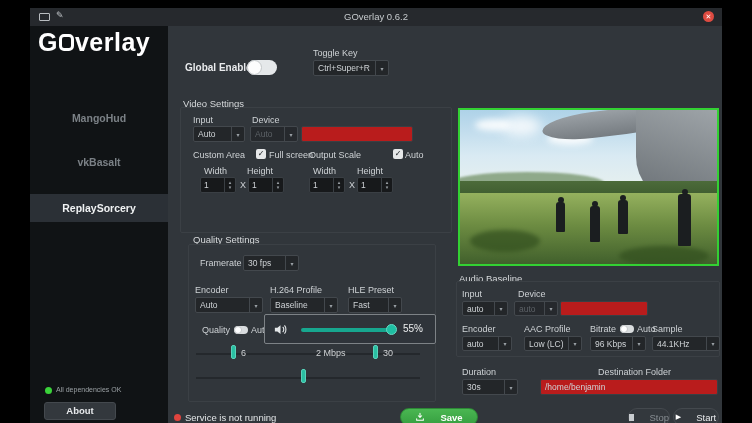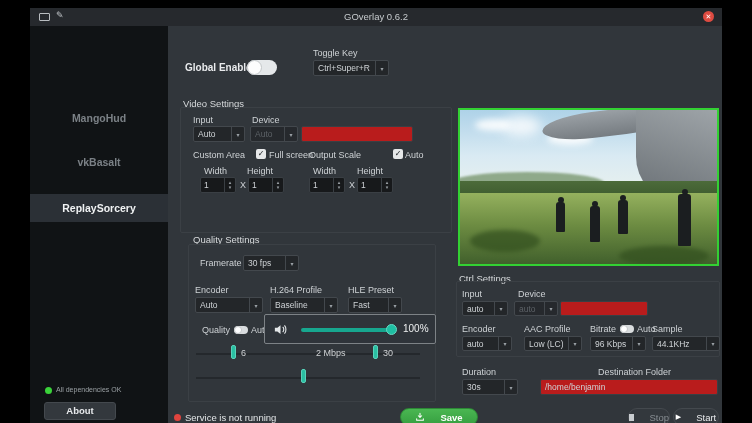--- a/index.html
+++ b/index.html
@@ -100,20 +100,23 @@
   <div class="window">
 
     <div class="titlebar">
       <span class="tb-monitor"></span>
       <span class="tb-pencil"></span>
       <div class="title">GOverlay 0.6.2</div>
       <div class="close-btn"></div>
     </div>
 
     <div class="sidebar">
+      <div class="logo">
+        <span>G</span><span class="logo-o"></span><span>verlay</span>
+      </div>
       <div class="side-item" style="top:122px">vkBasalt</div>
       <div class="side-item" style="top:78px">MangoHud</div>
       <div class="side-item active" style="top:168px">ReplaySorcery</div>
       <div class="dep-dot"></div>
       <div class="dep-text">All dependencies OK</div>
       <div class="about-btn">About</div>
     </div>
 
     <div class="main">
 
@@ -204,21 +207,21 @@
         </div>
       <div class="lbl" style="left:83px;top:299px">Auto</div>
 
       <div class="vol-box">
         <svg style="position:absolute;left:8px;top:7px" width="15" height="15" viewBox="0 0 24 24">
             <path d="M3 9v6h4l5 4V5L7 9H3z" fill="#e3e6e8"></path>
             <path d="M16 8.5c1.6 1.2 1.6 5.8 0 7M18.7 6c2.6 2.4 2.6 9.6 0 12" stroke="#e3e6e8" stroke-width="1.8" fill="none" stroke-linecap="round"></path>
           </svg>
         <div class="vol-track"></div>
         <div class="vol-knob"></div>
-        <div class="vol-pct">100%</div>
+        <div class="vol-pct">55%</div>
       </div>
 
       <div class="track" style="left:28px;top:327px;width:224px"></div>
       <div class="slider-handle" style="left:63px;top:319px"></div>
       <div class="slider-lbl" style="left:73px;top:322px">6</div>
       <div class="slider-lbl" style="left:148px;top:322px">2 Mbps</div>
       <div class="slider-handle" style="left:205px;top:319px"></div>
       <div class="slider-lbl" style="left:215px;top:322px">30</div>
       <div class="track" style="left:28px;top:351px;width:224px"></div>
       <div class="slider-handle" style="left:133px;top:343px"></div>
@@ -234,21 +237,21 @@
         <div class="pv-trees"></div>
         <div class="pv-grass"></div>
         <div class="pv-patch" style="left:4%;top:78%;width:70px;height:22px"></div>
         <div class="pv-patch" style="left:62%;top:88%;width:90px;height:20px"></div>
         <div class="char" style="left:96px;top:92px;width:9px;height:30px"></div>
         <div class="char" style="left:130px;top:96px;width:10px;height:36px"></div>
         <div class="char" style="left:158px;top:90px;width:10px;height:34px"></div>
         <div class="char" style="left:218px;top:84px;width:13px;height:52px"></div>
       </div>
 
-      <div class="lbl section" style="left:291px;top:247px">Ctrl Settings</div>
+      <div class="lbl section" style="left:291px;top:247px">Audio Baseline</div>
       <div class="group" style="left:288px;top:255px;width:264px;height:76px"></div>
 
       <div class="lbl" style="left:294px;top:263px">Input</div>
       <div class="dropdown small" style="left:294px;top:275px;width:46px">
         <span class="dd-text">auto</span>
           <span class="dd-arrow"></span>
       </div>
       <div class="lbl" style="left:350px;top:263px">Device</div>
       <div class="dropdown small disabled" style="left:346px;top:275px;width:44px">
         <span class="dd-text">auto</span>

